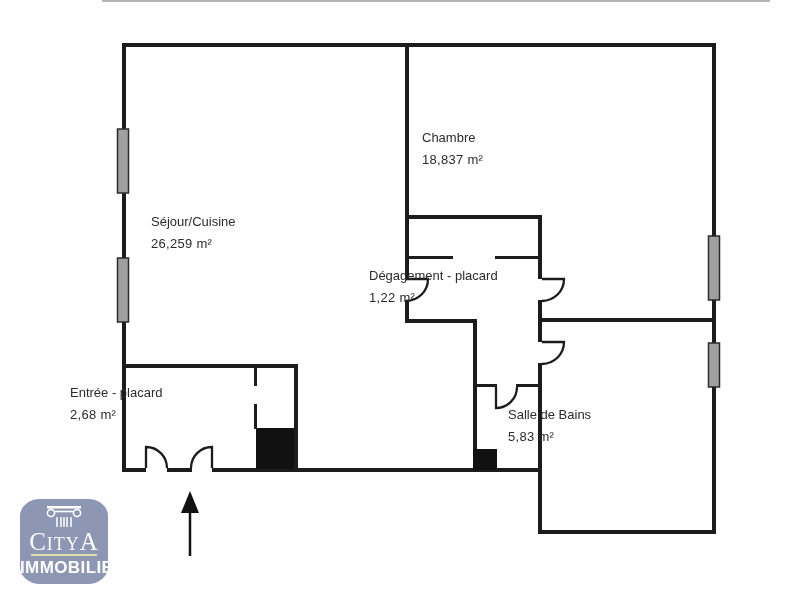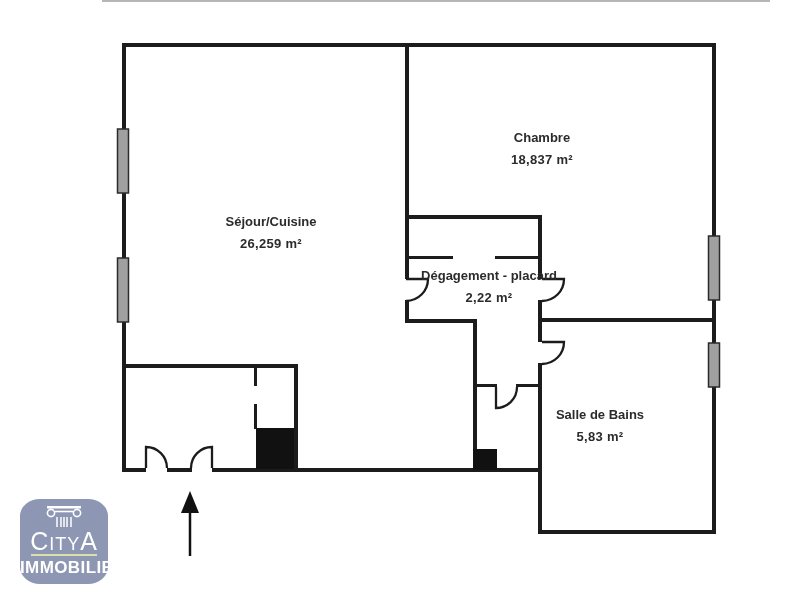--- a/index.html
+++ b/index.html
@@ -3,37 +3,37 @@
 <meta charset="utf-8">
 <style>
   html,body { margin:0; padding:0; background:#fff; }
   .stage {
     position:relative; width:800px; height:600px; background:#ffffff;
     font-family:"Liberation Sans", sans-serif; overflow:hidden;
   }
   .topline { position:absolute; left:102px; top:0; width:668px; height:2px; background:#b6b6b6; }
   svg.plan { position:absolute; left:0; top:0; }
 
-  .room-label { position:absolute; width:240px; text-align:center; color:#2b2b2b; font-size:13px; line-height:15px;font-weight:bold; }
+  .room-label { position:absolute; width:240px; text-align:left; color:#2b2b2b; font-size:13px; line-height:15px; }
   .room-area { margin-top:7px; letter-spacing:0.3px; }
 
   .label-sejour     { left:151px; top:214px; }
   .label-chambre    { left:422px; top:130px; }
   .label-degagement { left:369px; top:268px; }
   .label-entree     { left:70px;  top:385px; }
   .label-wc         { left:390px; top:407px; width:236px; }
-  .label-sdb        { left:480px; top:407px; }
+  .label-sdb        { left:508px; top:407px; }
 
   .logo {
     position:absolute; left:20px; top:499px; width:88px; height:85px;
     background:#8d96b2; border-radius:20px / 17px; color:#ffffff;
     text-align:center; box-sizing:border-box; padding-top:6px;
   }
   .logo-brand {
-    font-family:Liberation Sans, sans-serif; font-variant:small-caps;
+    font-family:Liberation Serif, serif; font-variant:small-caps;
     font-size:25px; line-height:21px; letter-spacing:1px; margin-top:-1px;
   }
   .logo-divider { width:66px; height:2px; background:#d9e0a8; margin:2px auto 2px auto; }
   .logo-tagline { font-size:17px; font-weight:bold; letter-spacing:0.4px; }
 </style>
 </head>
 <body>
 
 <div class="stage">
 
@@ -102,21 +102,25 @@
   <div class="room-label label-sejour">
     <div class="room-name">Séjour/Cuisine</div>
     <div class="room-area">26,259 m²</div>
   </div>
   <div class="room-label label-chambre">
     <div class="room-name">Chambre</div>
     <div class="room-area">18,837 m²</div>
   </div>
   <div class="room-label label-degagement">
     <div class="room-name">Dégagement - placard</div>
-    <div class="room-area">2,22 m²</div>
+    <div class="room-area">1,22 m²</div>
+  </div>
+  <div class="room-label label-entree">
+    <div class="room-name">Entrée - placard</div>
+    <div class="room-area">2,68 m²</div>
   </div>
   <div class="room-label label-sdb">
     <div class="room-name">Salle de Bains</div>
     <div class="room-area">5,83 m²</div>
   </div>
 
   <div class="logo">
     <svg width="44" height="23" viewBox="0 0 44 23">
       <rect x="5" y="1" width="34" height="2.5" fill="#ffffff"></rect>
       <circle cx="9" cy="8" r="3.6" fill="none" stroke="#ffffff" stroke-width="1.6"></circle>

